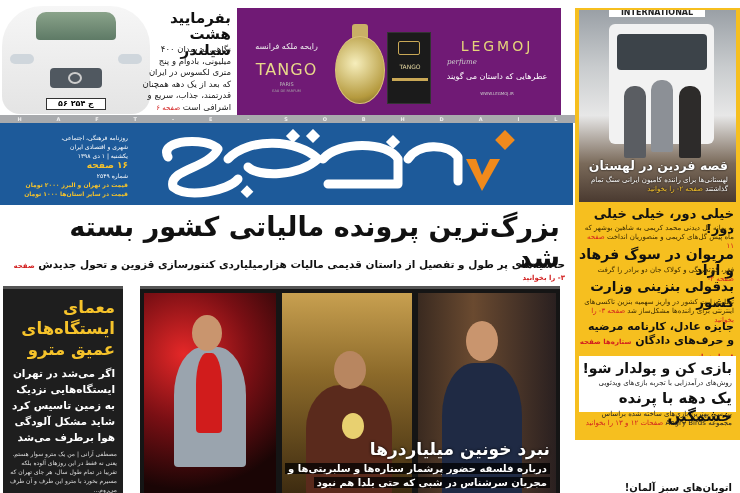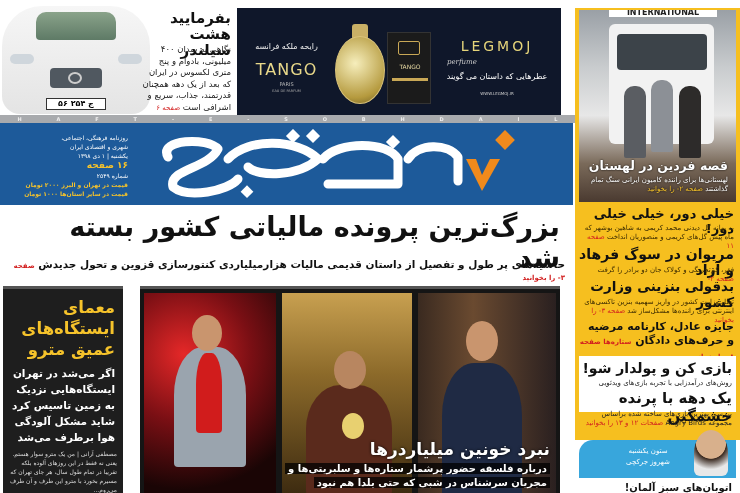--- a/index.html
+++ b/index.html
@@ -12,21 +12,21 @@
 #car-img .win{position:absolute;left:34px;top:6px;width:80px;height:28px;background:linear-gradient(#8aa38a,#5e7a66);border-radius:10px 10px 4px 4px}
 #car-img .grill{position:absolute;left:48px;top:62px;width:52px;height:20px;background:#505860;border-radius:4px}
 #car-img .logo{position:absolute;left:66px;top:66px;width:14px;height:12px;border:2px solid #ccc;border-radius:50%}
 #car-img .plate{position:absolute;left:44px;top:92px;width:60px;height:12px;background:#fff;border:1px solid #333;font:bold 8px "DejaVu Sans",sans-serif;text-align:center;line-height:10px}
 #car-img .lamp-l,#car-img .lamp-r{position:absolute;top:48px;width:24px;height:10px;background:#cfd6dc;border-radius:6px}
 #car-img .lamp-l{left:8px}#car-img .lamp-r{right:8px}
 #car-title{right:4px;top:10px;width:90px;font-weight:bold;font-size:15px;line-height:16px;color:#111}
 #car-body{right:4px;top:44px;width:92px;font-size:8.5px;line-height:11.5px;color:#222}
 .pageref{color:#d21f1f;font-size:7px}
 
-#ad{left:237px;top:8px;width:324px;height:107px;background:#0f172a;color:#fff}
+#ad{left:237px;top:8px;width:324px;height:107px;background:#701a75;color:#fff}
 #ad-tag{left:12px;top:34px;width:75px;font-size:8px;text-align:center;color:#eee}
 #ad-brand{left:12px;top:52px;width:75px;font-size:16px;text-align:center;color:#e8d88a;letter-spacing:1px}
 #ad-paris{left:12px;top:73px;width:75px;text-align:center;font-size:5px;color:#bbb}
 #ad-edp{left:12px;top:81px;width:75px;text-align:center;font-size:3.5px;color:#aaa}
 #ad-bottle{left:98px;top:28px;width:50px;height:68px;border-radius:50%;background:radial-gradient(circle at 40% 40%,#f6eebc,#b59a3e 70%,#6b5a20);border:1px solid #d9c27a}
 #ad-cap{left:115px;top:16px;width:16px;height:16px;background:#c9b066;border-radius:3px}
 #ad-box{left:150px;top:24px;width:44px;height:72px;background:#1b1b1b;border:1px solid #333}
 #ad-box .b1{position:absolute;left:10px;top:8px;width:22px;height:14px;border:1px solid #c9a856;border-radius:2px}
 #ad-box .b2{position:absolute;left:0;top:30px;width:44px;font-size:6px;text-align:center;color:#e9dba4}
 #ad-box .b3{position:absolute;left:4px;top:45px;width:36px;height:3px;background:#c9a856}
@@ -40,21 +40,21 @@
 #masthead{left:0;top:123px;width:573px;height:82px;background:#1d5a9a}
 #mast-info{left:8px;top:10px;width:120px;color:#fff;font-size:6px;line-height:9px}
 #mast-info .pg{color:#f6c32b;font-size:9px;font-weight:bold;line-height:11px}
 #mast-info .price{color:#f6c32b;font-weight:bold}
 #logo{left:148px;top:6px;width:380px;height:70px}
 
 #rightcol{left:575px;top:8px;width:165px;height:485px;background:#f6bf1f}
 #truck{left:4px;top:2px;width:157px;height:192px;background:linear-gradient(#9aa0a6 0%,#c9ccce 30%,#e7e7e7 55%,#7a6a5a 80%,#4a3a30 100%);overflow:hidden}
 #truck .cab{position:absolute;left:30px;top:14px;width:105px;height:120px;background:#f2f2f2;border-radius:6px}
 #truck .wind{position:absolute;left:38px;top:24px;width:90px;height:36px;background:#3c4349;border-radius:4px}
-#truck .brand{position:absolute;left:30px;top:-2px;width:108px;text-align:center;color:#222;font-weight:bold;font-size:8px;background:#fff}
+#truck .brand{position:absolute;left:30px;top:-2px;width:96px;text-align:center;color:#222;font-weight:bold;font-size:8px;background:#fff}
 #truck .p1,#truck .p2,#truck .p3{position:absolute;top:76px;width:22px;height:72px;border-radius:10px 10px 2px 2px}
 #truck .p1{left:45px;background:#5a5d62}
 #truck .p2{left:72px;top:70px;background:#8c9096}
 #truck .p3{left:100px;background:#2d2b2a}
 #truck-title{right:8px;top:148px;width:150px;color:#fff;font-weight:bold;font-size:12.5px;text-shadow:0 0 2px #000}
 #truck-sub{right:8px;top:166px;width:150px;color:#fff;font-size:7px;line-height:9px;text-shadow:0 0 2px #000}
 .rc-h{position:absolute;right:6px;width:155px;font-weight:bold;color:#111;direction:rtl;text-align:right}
 .rc-s{position:absolute;right:6px;width:155px;color:#3a2a00;font-size:7px;line-height:9px;direction:rtl;text-align:right}
 #game-box{left:4px;top:348px;width:157px;height:56px;background:#fff}
 #col-box{left:0px;top:432px;width:165px;height:61px;background:#fff}
@@ -186,27 +186,20 @@
   <div class="rc-h" style="top:312px;font-size:11px;line-height:14px"><span>جایزه عادل، کارنامه مرضیه و حرف‌های دادگان</span> <span class="pageref">ستاره‌ها صفحه ۸- را بخوانید</span></div>
 
   <div id="game-box" class="abs">
     <div class="rc-h" style="top:4px;right:4px;width:150px;font-size:14px">بازی کن و پولدار شو!</div>
     <div class="rc-s" style="top:23px;right:4px;width:150px;color:#222">روش‌های درآمدزایی با تجربه بازی‌های ویدئویی</div>
     <div class="rc-h" style="top:33px;right:4px;width:150px;font-size:15px">یک دهه با پرنده خشمگین</div>
     <div class="rc-s" style="top:54px;right:4px;width:150px;color:#222"><span>بررسی بهترین بازی‌های ساخته شده براساس مجموعه Angry Birds</span> <span class="pageref">صفحات ۱۲ و ۱۳ را بخوانید</span></div>
   </div>
 
   <div id="col-box" class="abs">
-    <div id="col-banner" class="abs">
-      <div id="col-face" class="abs"></div>
-      <div id="col-name" class="abs">
-          <div>ستون یکشنبه</div>
-          <div>شهروز جرکچی</div>
-        </div>
-    </div>
     <div id="col-title" class="abs rtl">اتوبان‌های سبز آلمان!</div>
   </div>
 </div>
 
 <div id="headline" class="abs" style="direction:rtl">بزرگ‌ترین پرونده مالیاتی کشور بسته شد</div>
 <div id="subhead" class="abs rtl"><span>حاشیه‌های پر طول و تفصیل از داستان قدیمی مالیات هزارمیلیاردی کنتورسازی قزوین و تحول جدیدش</span> <span class="pageref">صفحه ۳- را بخوانید</span></div>
 
 <div id="metro" class="abs">
   <div id="metro-title" class="abs rtl">معمای ایستگاه‌های عمیق مترو</div>
   <div id="metro-lead" class="abs rtl">اگر می‌شد در تهران ایستگاه‌هایی نزدیک به زمین تاسیس کرد شاید مشکل آلودگی هوا برطرف می‌شد</div>

